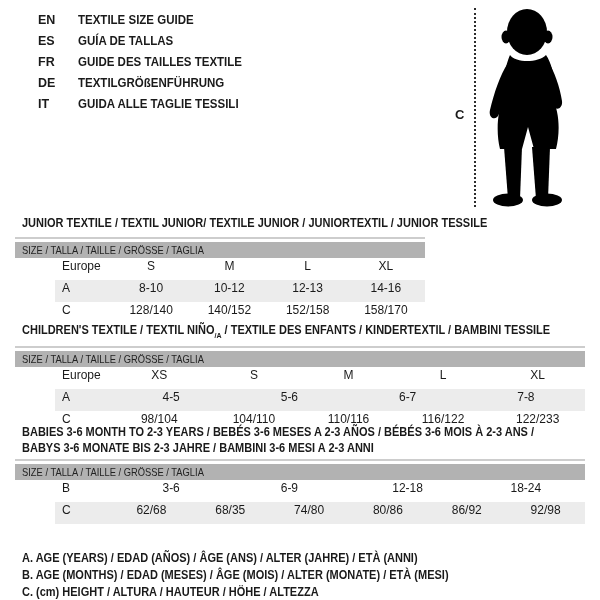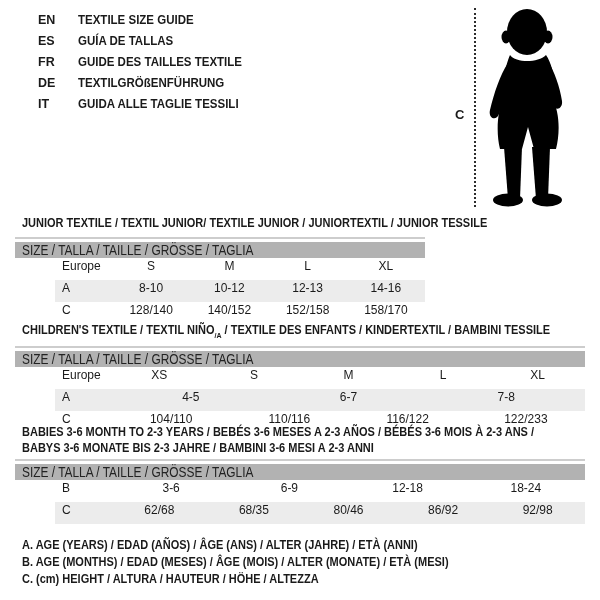--- a/index.html
+++ b/index.html
@@ -15,30 +15,30 @@
   
   .height-line{position:absolute;left:474px;top:8px;height:199px;width:0;border-left:2px dotted #2c2c2c;}
   .height-label{position:absolute;left:455px;top:107px;font-size:13px;font-weight:bold;}
   .silhouette{position:absolute;left:484px;top:5px;width:104px;height:202px;}
   
   .sec-title{position:absolute;left:22px;font-size:12.5px;font-weight:bold;line-height:16px;white-space:nowrap;transform:scaleX(0.88);transform-origin:0 50%;}
   .sec-title-2line{transform-origin:0 0;}
   
   .tbl{position:absolute;left:15px;}
   .topline{height:2px;background:#cdcdcd;margin-bottom:3px;}
-  .band{height:16px;line-height:16px;background:#b2b2b2;padding-left:7px;font-size:14px;color:#222;}
+  .band{height:16px;line-height:16px;background:#b2b2b2;padding-left:7px;font-size:11px;color:#222;}
   .band-text{display:inline-block;white-space:nowrap;transform:scaleX(0.85);transform-origin:0 50%;}
   .t-row{display:flex;height:22px;line-height:17px;font-size:12px;margin-left:40px;}
   .t-row.shaded{background:#ececec;}
   .t-lbl{width:57px;padding-left:7px;box-sizing:border-box;white-space:nowrap;}
   .t-cell{flex:1;text-align:center;white-space:nowrap;}
   .w-narrow{width:410px;}
   .w-wide{width:570px;}
   
-  .footnotes{position:absolute;left:22px;top:537px;}
+  .footnotes{position:absolute;left:22px;top:550px;}
   .footnote{height:17px;line-height:17px;font-size:12.5px;font-weight:bold;white-space:nowrap;transform:scaleX(0.88);transform-origin:0 50%;}
   sub.tiny{font-size:8px;}
 </style>
 </head>
 <body>
 
 <div class="page">
 
   <div class="lang-list">
     <div class="lang-row">
@@ -122,25 +122,27 @@
       <span class="t-lbl">Europe</span>
       <span class="t-cell">XS</span>
       <span class="t-cell">S</span>
       <span class="t-cell">M</span>
       <span class="t-cell">L</span>
       <span class="t-cell">XL</span>
     </div>
     <div class="t-row shaded">
       <span class="t-lbl">A</span>
       <span class="t-cell">4-5</span>
+      <span class="t-cell">5-6</span>
       <span class="t-cell">6-7</span>
       <span class="t-cell">7-8</span>
     </div>
     <div class="t-row">
       <span class="t-lbl">C</span>
+      <span class="t-cell">98/104</span>
       <span class="t-cell">104/110</span>
       <span class="t-cell">110/116</span>
       <span class="t-cell">116/122</span>
       <span class="t-cell">122/233</span>
     </div>
   </div>
 
   <div class="sec-title sec-title-2line" style="top:424px">
     <div>BABIES 3-6 MONTH TO 2-3 YEARS / BEBÉS 3-6 MESES A 2-3 AÑOS / BÉBÉS 3-6 MOIS À 2-3 ANS /</div>
     <div>BABYS 3-6 MONATE BIS 2-3 JAHRE / BAMBINI 3-6 MESI A 2-3 ANNI</div>
@@ -154,21 +156,22 @@
       <span class="t-lbl">B</span>
       <span class="t-cell">3-6</span>
       <span class="t-cell">6-9</span>
       <span class="t-cell">12-18</span>
       <span class="t-cell">18-24</span>
     </div>
     <div class="t-row shaded">
       <span class="t-lbl">C</span>
       <span class="t-cell">62/68</span>
       <span class="t-cell">68/35</span>
-      <span class="t-cell">80/46</span>
+      <span class="t-cell">74/80</span>
+      <span class="t-cell">80/86</span>
       <span class="t-cell">86/92</span>
       <span class="t-cell">92/98</span>
     </div>
   </div>
 
   <div class="footnotes">
     <div class="footnote">A. AGE (YEARS) / EDAD (AÑOS) / ÂGE (ANS) / ALTER (JAHRE) / ETÀ (ANNI)</div>
     <div class="footnote">B. AGE (MONTHS) / EDAD (MESES) / ÂGE (MOIS) / ALTER (MONATE) / ETÀ (MESI)</div>
     <div class="footnote">C. (cm) HEIGHT / ALTURA / HAUTEUR / HÖHE / ALTEZZA</div>
   </div>

